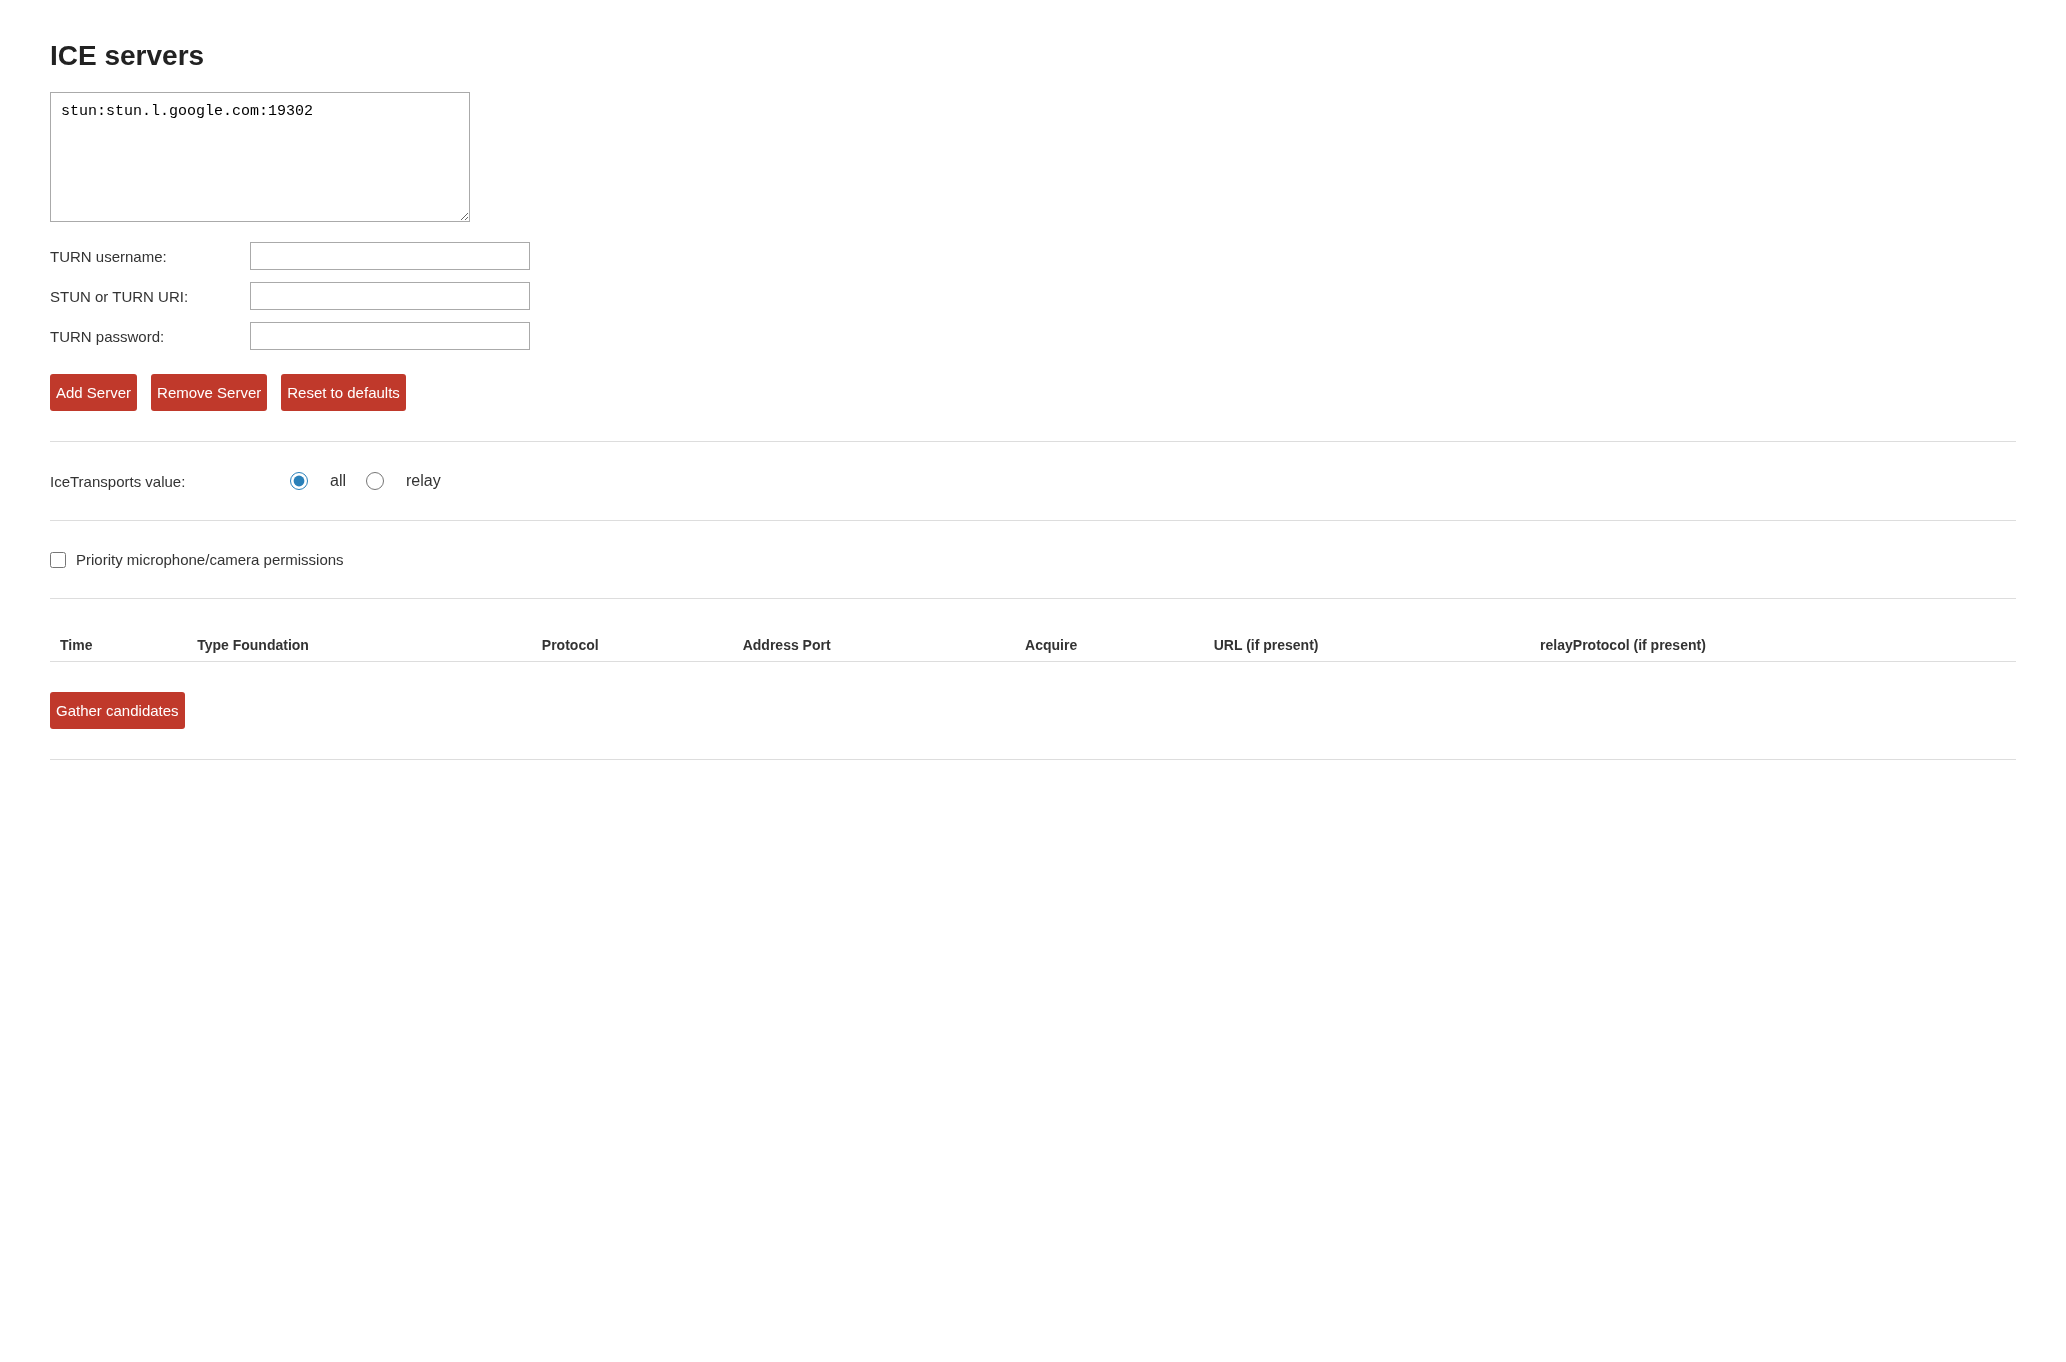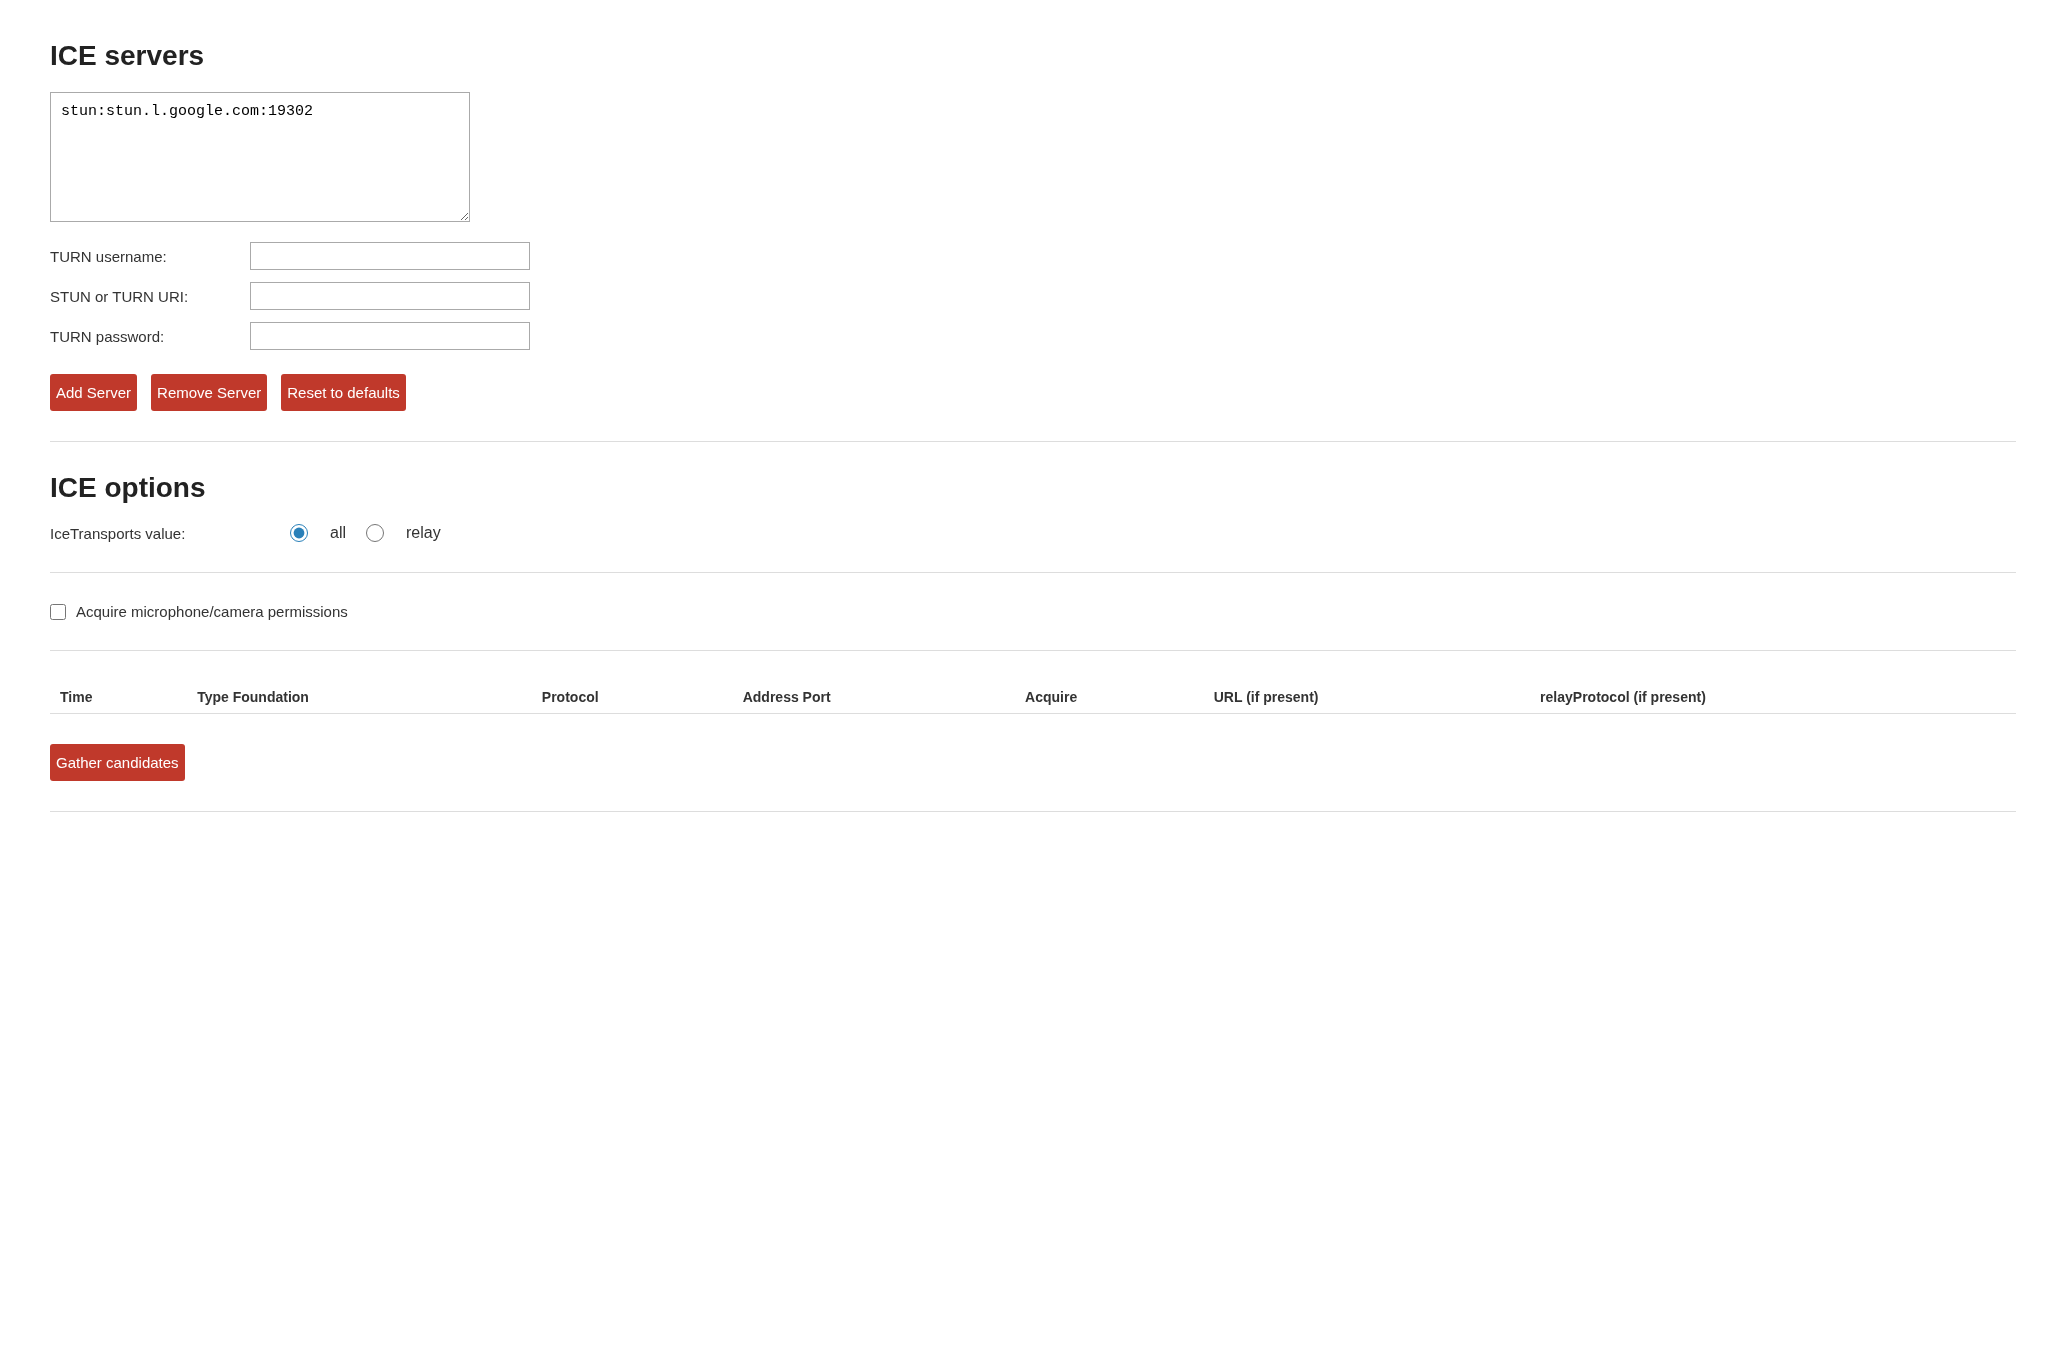--- a/index.html
+++ b/index.html
@@ -179,41 +179,40 @@
   <div class="btn-row">
     <button class="btn-red">Add Server</button>
     <button class="btn-red">Remove Server</button>
     <button class="btn-red">Reset to defaults</button>
   </div>
 </div>
 
 <hr class="divider">
 
 <div class="section">
-  <h2>ICE options</h2>
 
   <div class="radio-row">
     <span class="radio-label">IceTransports value:</span>
 
     <label class="radio-option">
       <input type="radio" name="iceTransports" value="all" checked="" style="">
       <span>all</span>
     </label>
 
     <label class="radio-option">
       <input type="radio" name="iceTransports" value="relay" style="">
       <span>relay</span>
     </label>
   </div>
 
   <hr class="divider">
 
   <div class="checkbox-row">
     <input type="checkbox" style="">
-    <label class="checkbox-label">Acquire microphone/camera permissions</label>
+    <label class="checkbox-label">Priority microphone/camera permissions</label>
   </div>
 </div>
 
 <hr class="divider">
 
 <div class="table-section">
   <table class="candidates-table">
     <thead>
       <tr>
         <th>Time</th>

